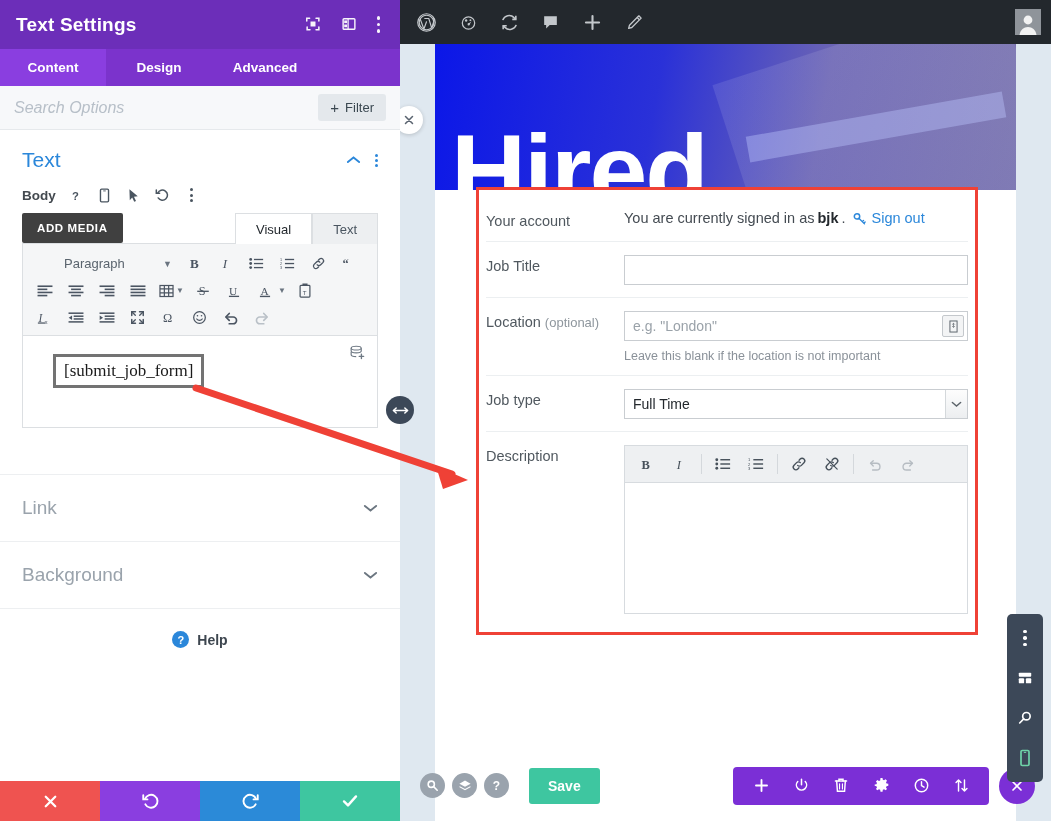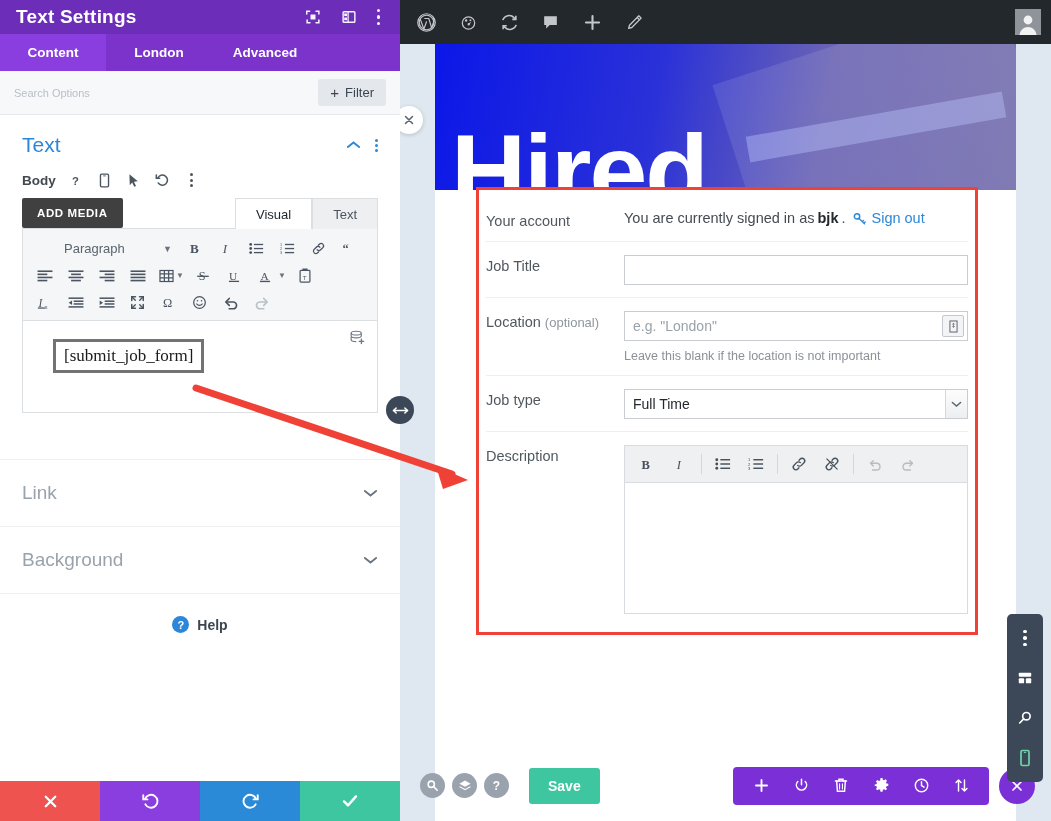--- a/index.html
+++ b/index.html
@@ -13,21 +13,21 @@
 
   
   #divi-panel {
     position: absolute; left: 0; top: 0;
     width: 400px; height: 821px;
     background: #fff;
     display: flex; flex-direction: column;
     z-index: 30;
   }
   .panel-header {
-    height: 34px; background: #6c2eb9;
+    height: 49px; background: #6c2eb9;
     display: flex; align-items: center; padding: 0 16px;
     flex: 0 0 auto;
   }
   .panel-title {
     color: #fff; font-size: 19px; font-weight: bold;
     letter-spacing: .2px; flex: 1;
   }
   .hdr-icons { display: flex; align-items: center; gap: 20px; margin-right: 4px; }
   .hdr-ic { color: #fff; opacity: .95; display: flex; align-items: center; cursor: pointer; }
 
@@ -40,21 +40,21 @@
     color: #fff; font-size: 13.5px; font-weight: bold; cursor: pointer;
   }
   .panel-tab.active { background: #8a3ee0; }
 
   .panel-search {
     height: 44px; background: #f7f8fa; border-bottom: 1px solid #e6e9ec;
     display: flex; align-items: center; padding: 0 14px; flex: 0 0 auto;
   }
   .search-in {
     flex: 1; border: none; outline: none; background: transparent;
-    font-size: 11px; color: #b91c1c; font-family: inherit;
+    font-size: 16px; color: #b91c1c; font-family: inherit; font-style: italic;
   }
   .search-in::placeholder { color: #b7bfc8; }
   .filter-btn {
     background: #e4e8ec; border-radius: 3px; padding: 6px 12px;
     font-size: 13px; color: #3a4750; display: flex; align-items: center;
     gap: 6px; cursor: pointer; border: none; font-family: inherit;
   }
   .filter-plus { font-size: 15px; line-height: 1; }
 
   .panel-body { flex: 1; overflow: hidden; background: #fff; }
@@ -654,21 +654,21 @@
             <i style="background:#fff;width:3.4px;height:3.4px"></i>
             <i style="background:#fff;width:3.4px;height:3.4px"></i>
             <i style="background:#fff;width:3.4px;height:3.4px"></i>
           </span>
         </span>
       </div>
     </div>
 
     <div class="panel-tabs">
       <div class="panel-tab active">Content</div>
-      <div class="panel-tab">London</div>
+      <div class="panel-tab">Design</div>
       <div class="panel-tab">Advanced</div>
     </div>
 
     <div class="panel-search">
       <input class="search-in" type="text" placeholder="Search Options" style="">
       <button class="filter-btn">
         <span class="filter-plus">+</span>
         <span>Filter</span>
       </button>
     </div>

